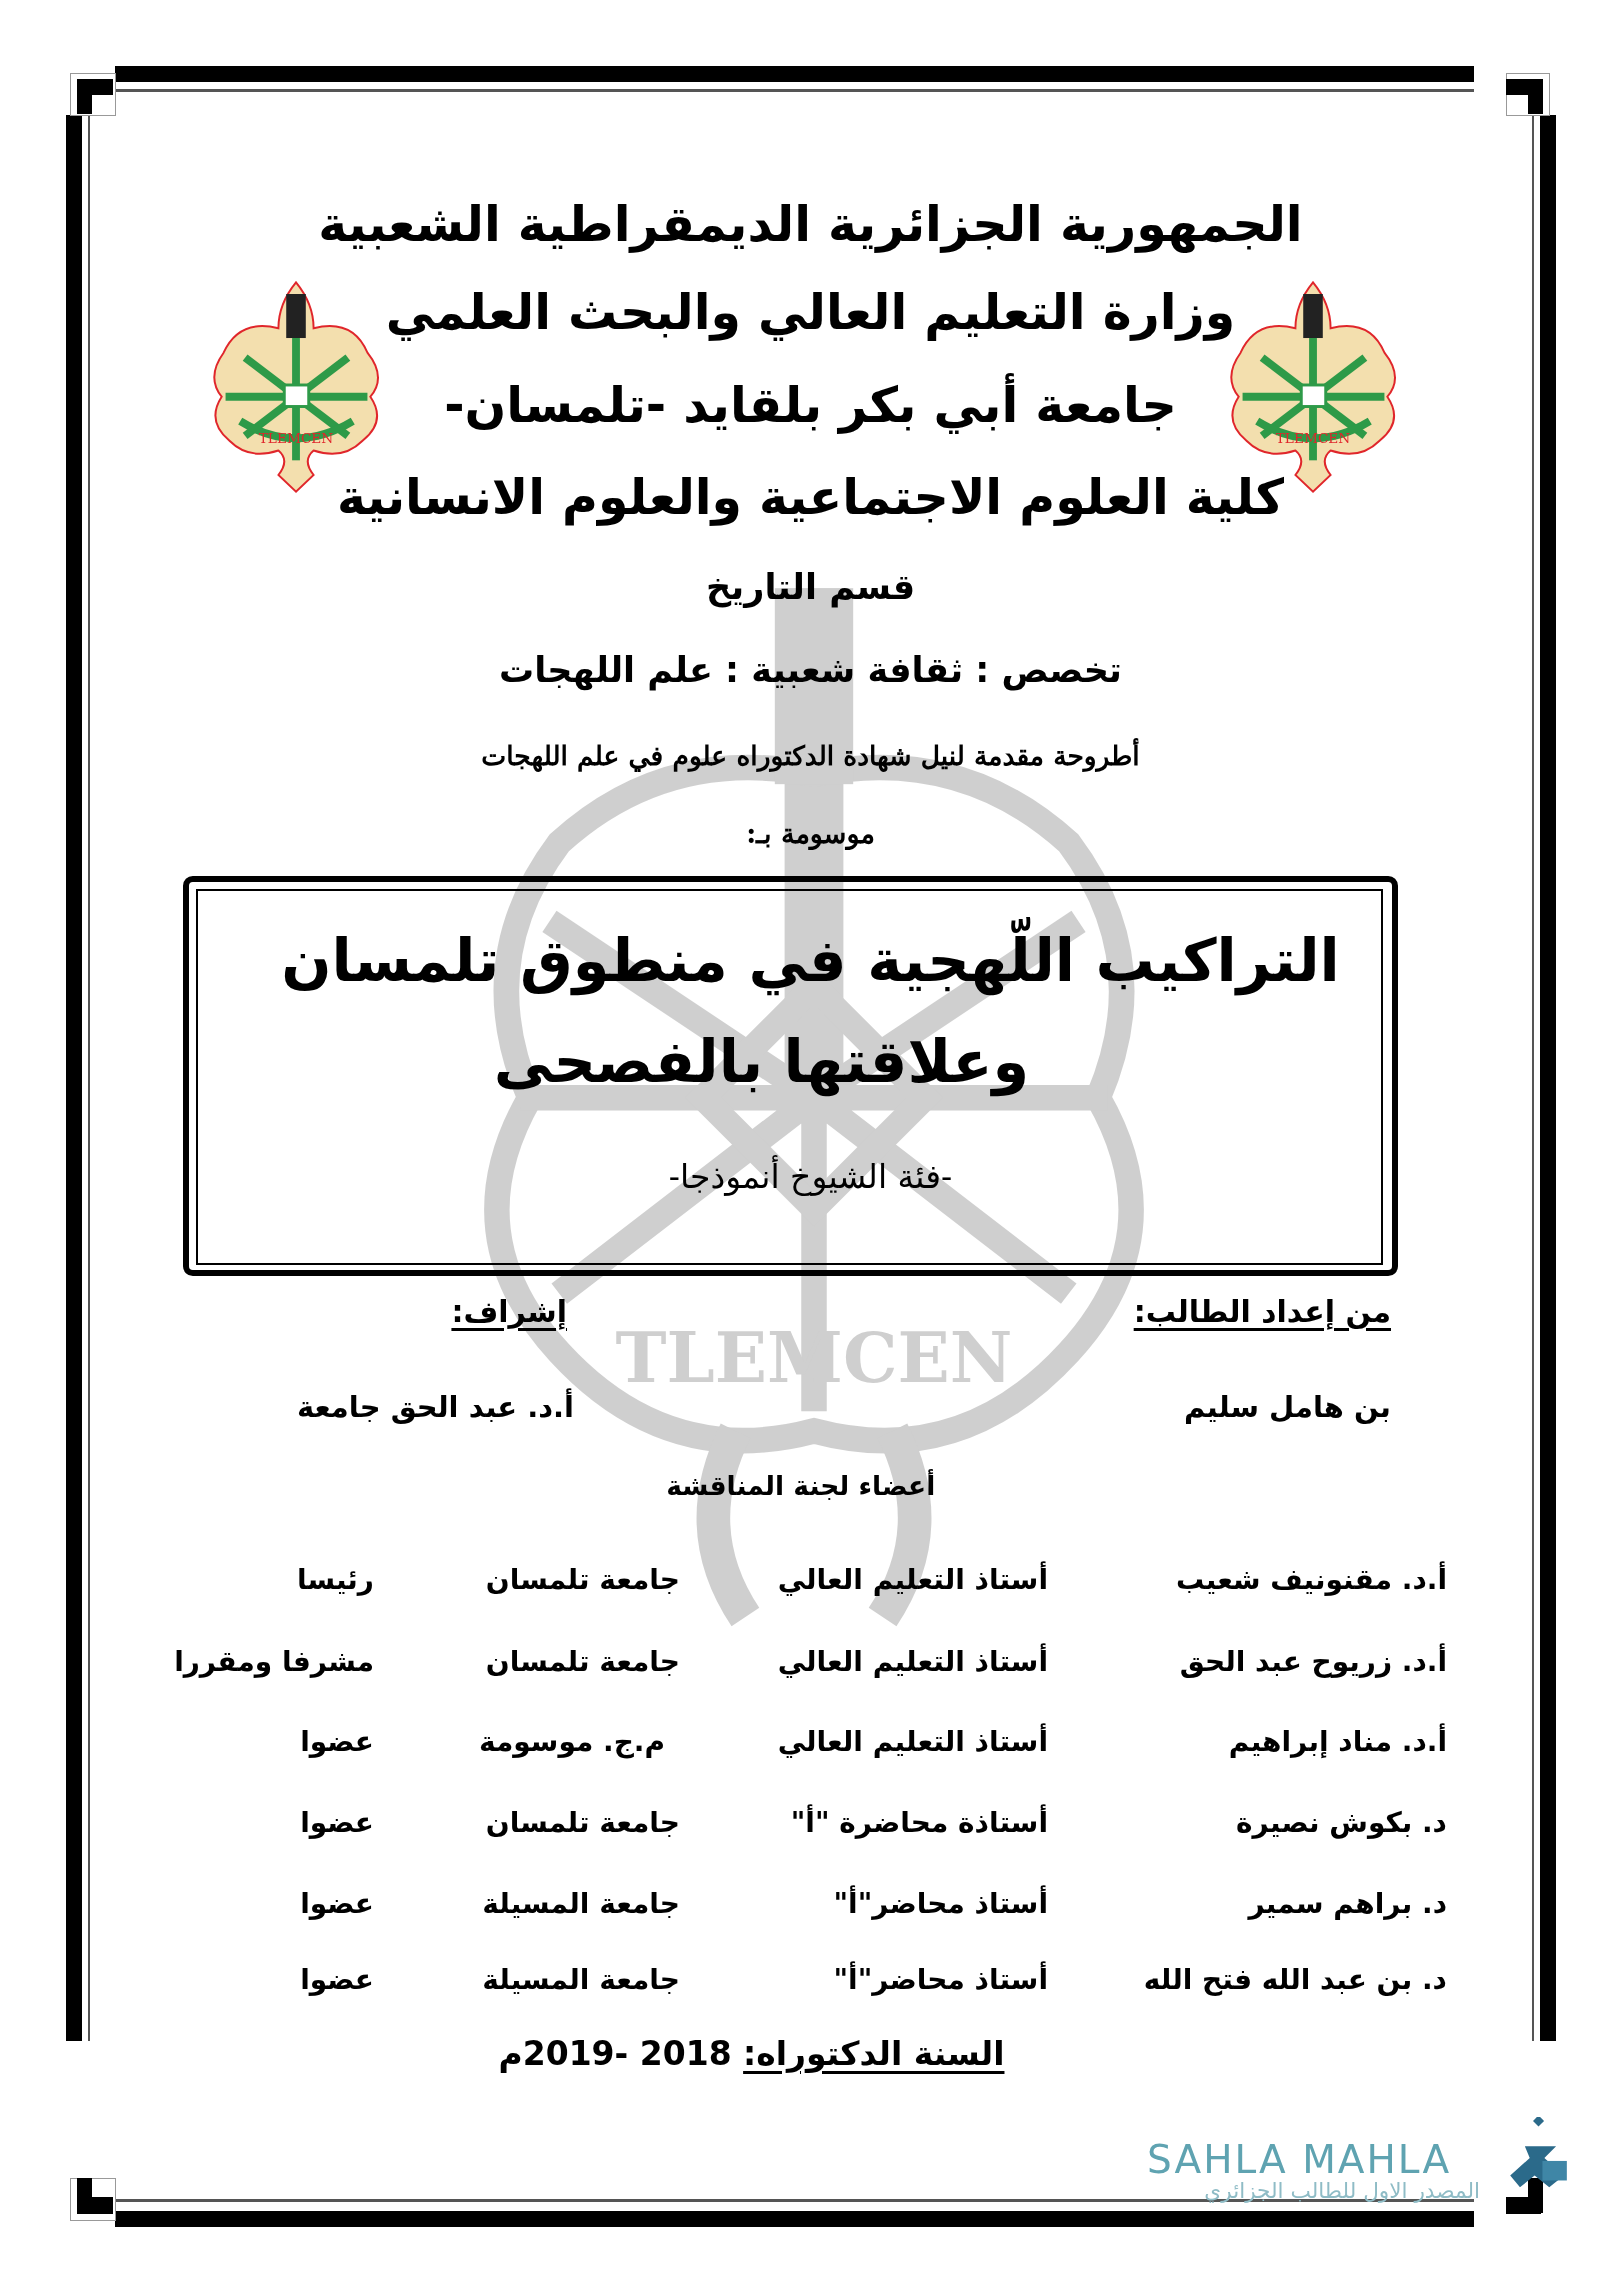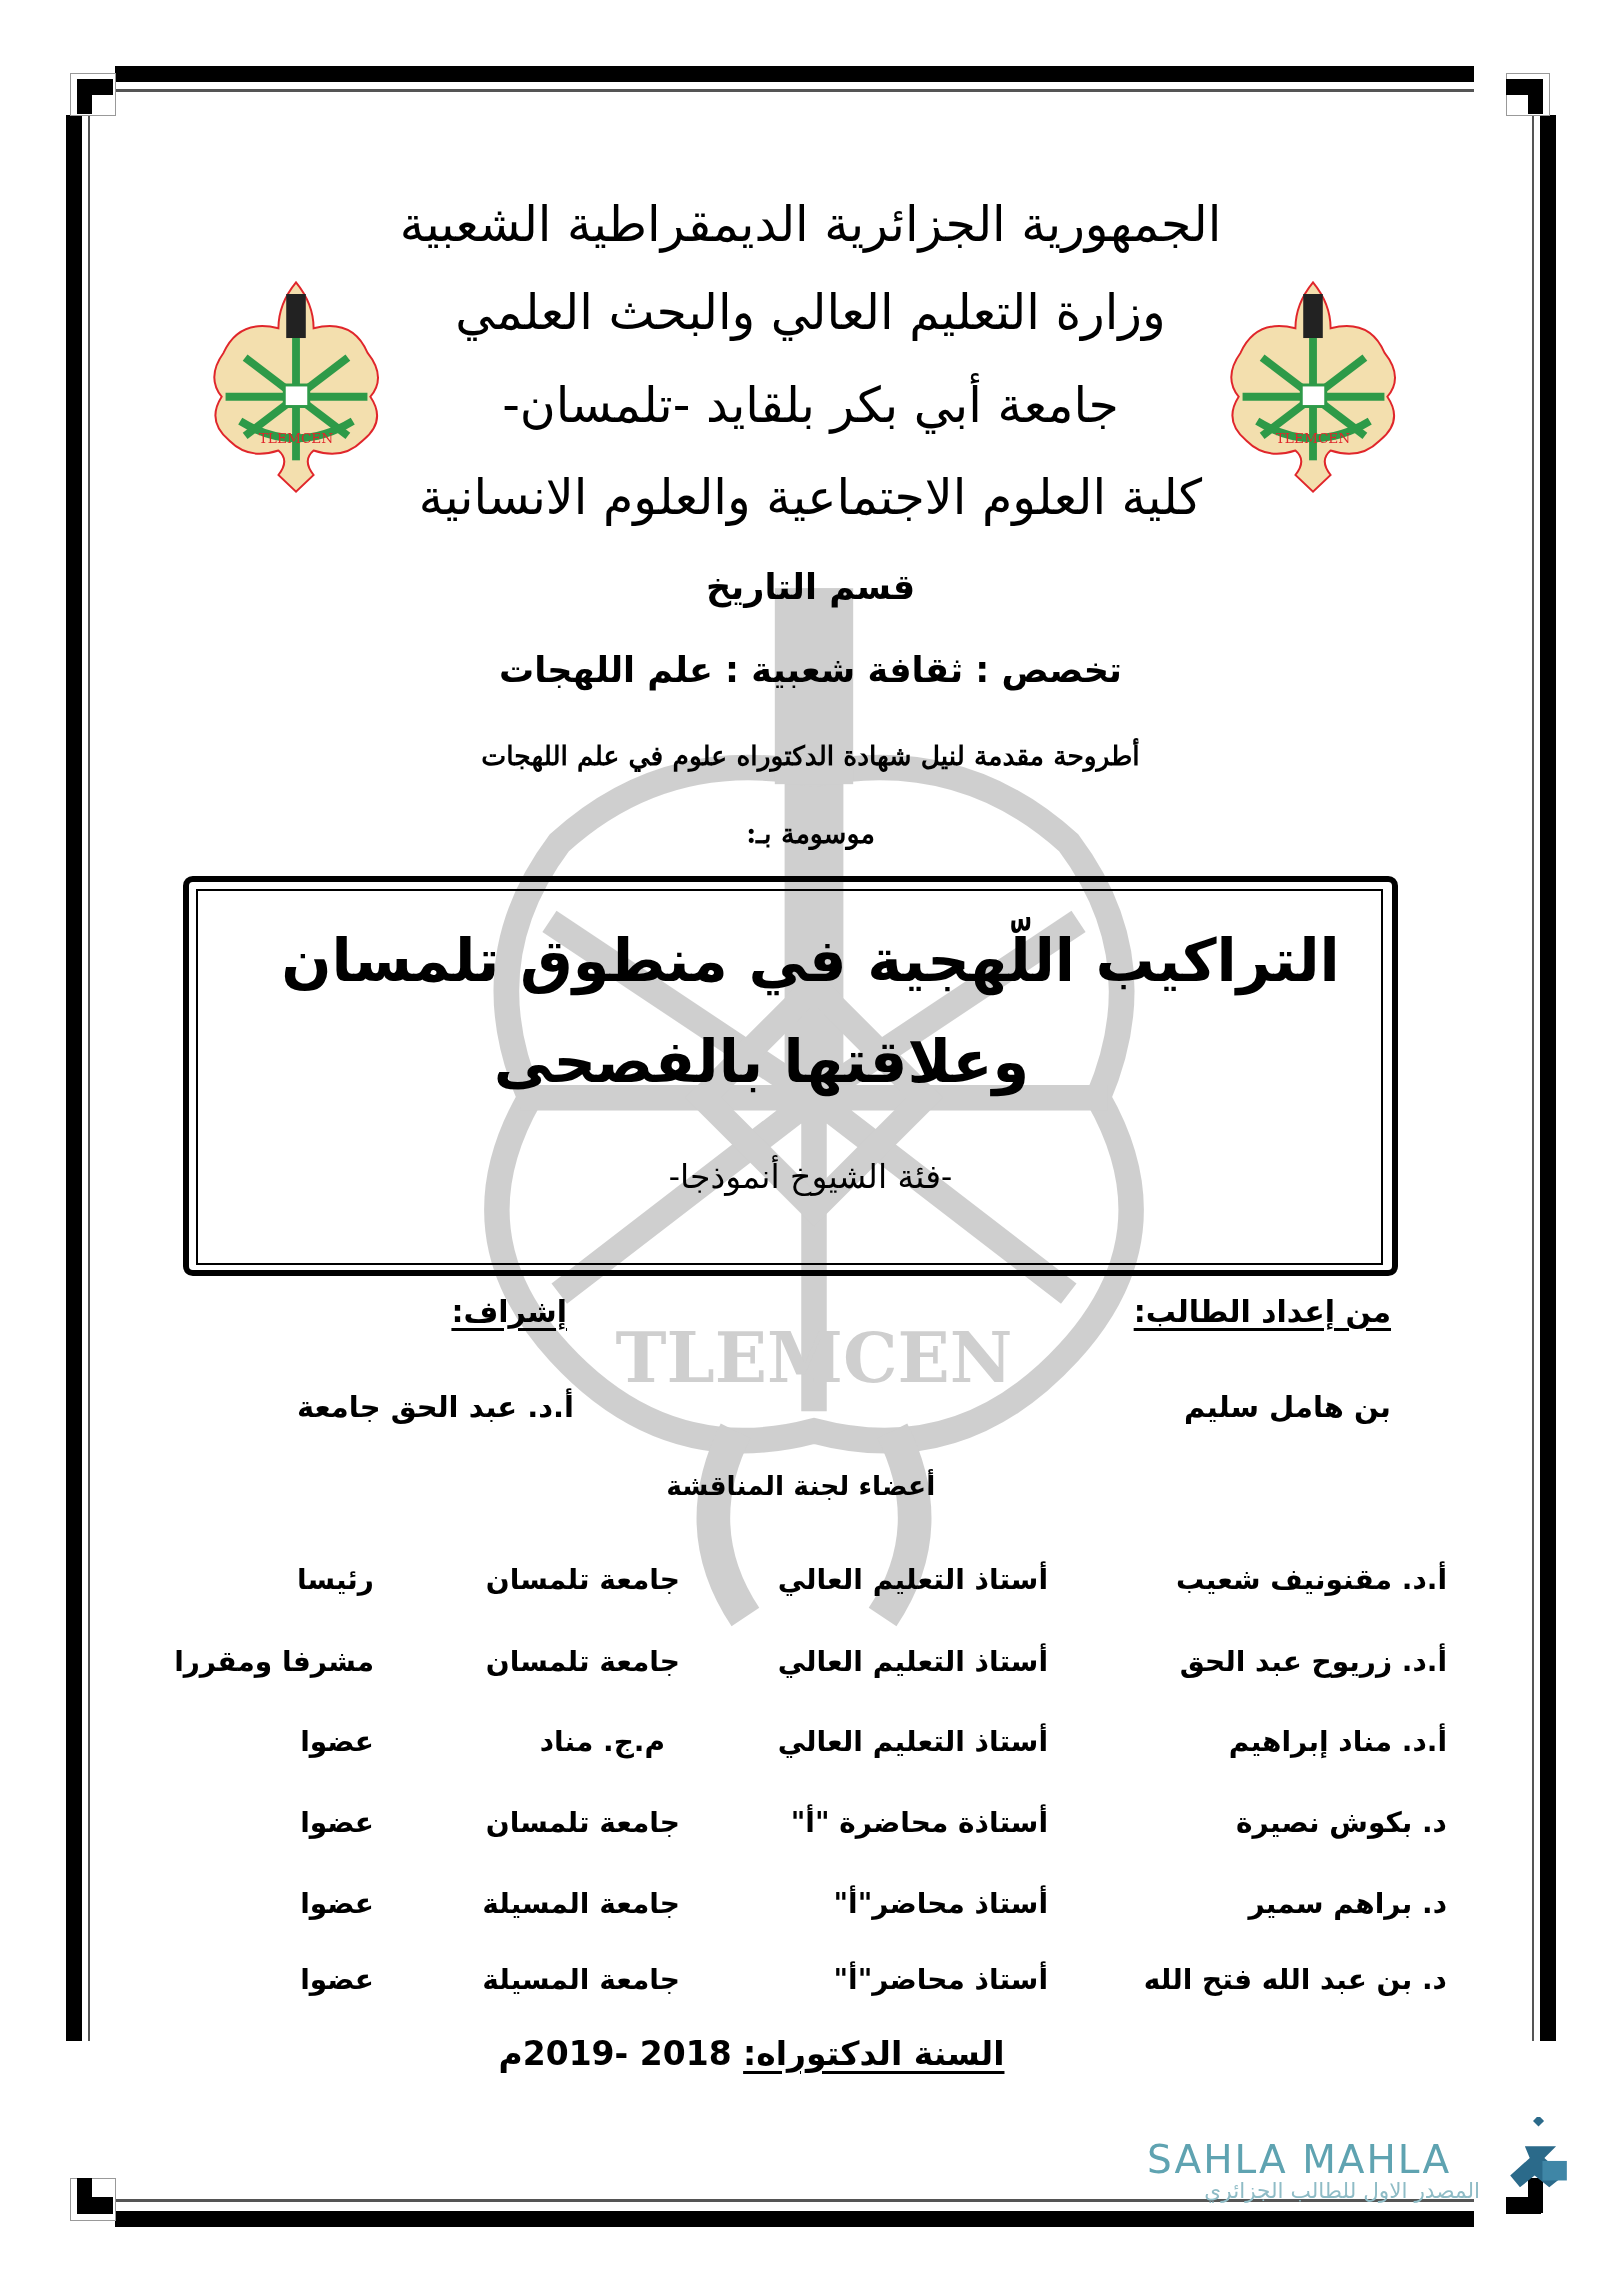--- a/index.html
+++ b/index.html
@@ -5,21 +5,21 @@
   html, body { margin:0; padding:0; background:#ffffff; }
   body { width:1621px; height:2293px; position:relative; overflow:hidden;
          font-family:"DejaVu Sans", sans-serif; color:#000; }
   .abs { position:absolute; }
   
   .b-thick { position:absolute; background:#000; }
   .b-thin { position:absolute; background:#555; }
   .b-gray { position:absolute; border:1px solid #999; }
   
   .line { position:absolute; left:0; width:1621px; text-align:center; direction:rtl; white-space:nowrap; }
-  .hdr { font-family:"DejaVu Sans", sans-serif; font-weight:normal; font-size:49px; letter-spacing:1px; }
+  .hdr { font-family:"DejaVu Sans", sans-serif; font-weight:bold; font-size:49px; letter-spacing:1px; }
   .sub1 { font-family:"DejaVu Sans", sans-serif; font-weight:bold; font-size:35px; }
   .sub2 { font-family:"DejaVu Serif", serif; font-size:26.5px; font-weight:bold; }
   .title { font-family:"DejaVu Sans", sans-serif; font-weight:bold; font-size:59px; }
   .tag { font-family:"DejaVu Serif", serif; font-size:33px; }
   .row { position:absolute; font-family:"DejaVu Sans", sans-serif; font-weight:bold; font-size:28px; direction:rtl; white-space:nowrap; }
   .ul { text-decoration:underline; text-underline-offset:5.9px; text-decoration-thickness:2.9px; font-size:30px; }
   
   .tbox-outer { position:absolute; left:183px; top:876px; width:1203px; height:388px; border:6.9px solid #000; border-radius:9.8px; }
   .tbox-inner { position:absolute; left:196px; top:889px; width:1183px; height:372px; border:2.9px solid #000; }
   
@@ -135,21 +135,21 @@
   </div>
   <div>
     <div class="row" style="right:174px; top:1645px;">أ.د. زريوح عبد الحق</div>
     <div class="row" style="right:573px; top:1645px;">أستاذ التعليم العالي</div>
     <div class="row" style="right:941px; top:1645px;">جامعة تلمسان</div>
     <div class="row" style="right:1247px; top:1645px;">مشرفا ومقررا</div>
   </div>
   <div>
     <div class="row" style="right:174px; top:1725px;">أ.د. مناد إبراهيم</div>
     <div class="row" style="right:573px; top:1725px;">أستاذ التعليم العالي</div>
-    <div class="row" style="right:956px; top:1725px;">م.ج. مناد</div>
+    <div class="row" style="right:956px; top:1725px;">م.ج. موسومة</div>
     <div class="row" style="right:1247px; top:1725px;">عضوا</div>
   </div>
   <div>
     <div class="row" style="right:174px; top:1806px;">د. بكوش نصيرة</div>
     <div class="row" style="right:573px; top:1806px;">أستاذة محاضرة "أ"</div>
     <div class="row" style="right:941px; top:1806px;">جامعة تلمسان</div>
     <div class="row" style="right:1247px; top:1806px;">عضوا</div>
   </div>
   <div>
     <div class="row" style="right:174px; top:1887px;">د. براهم سمير</div>

